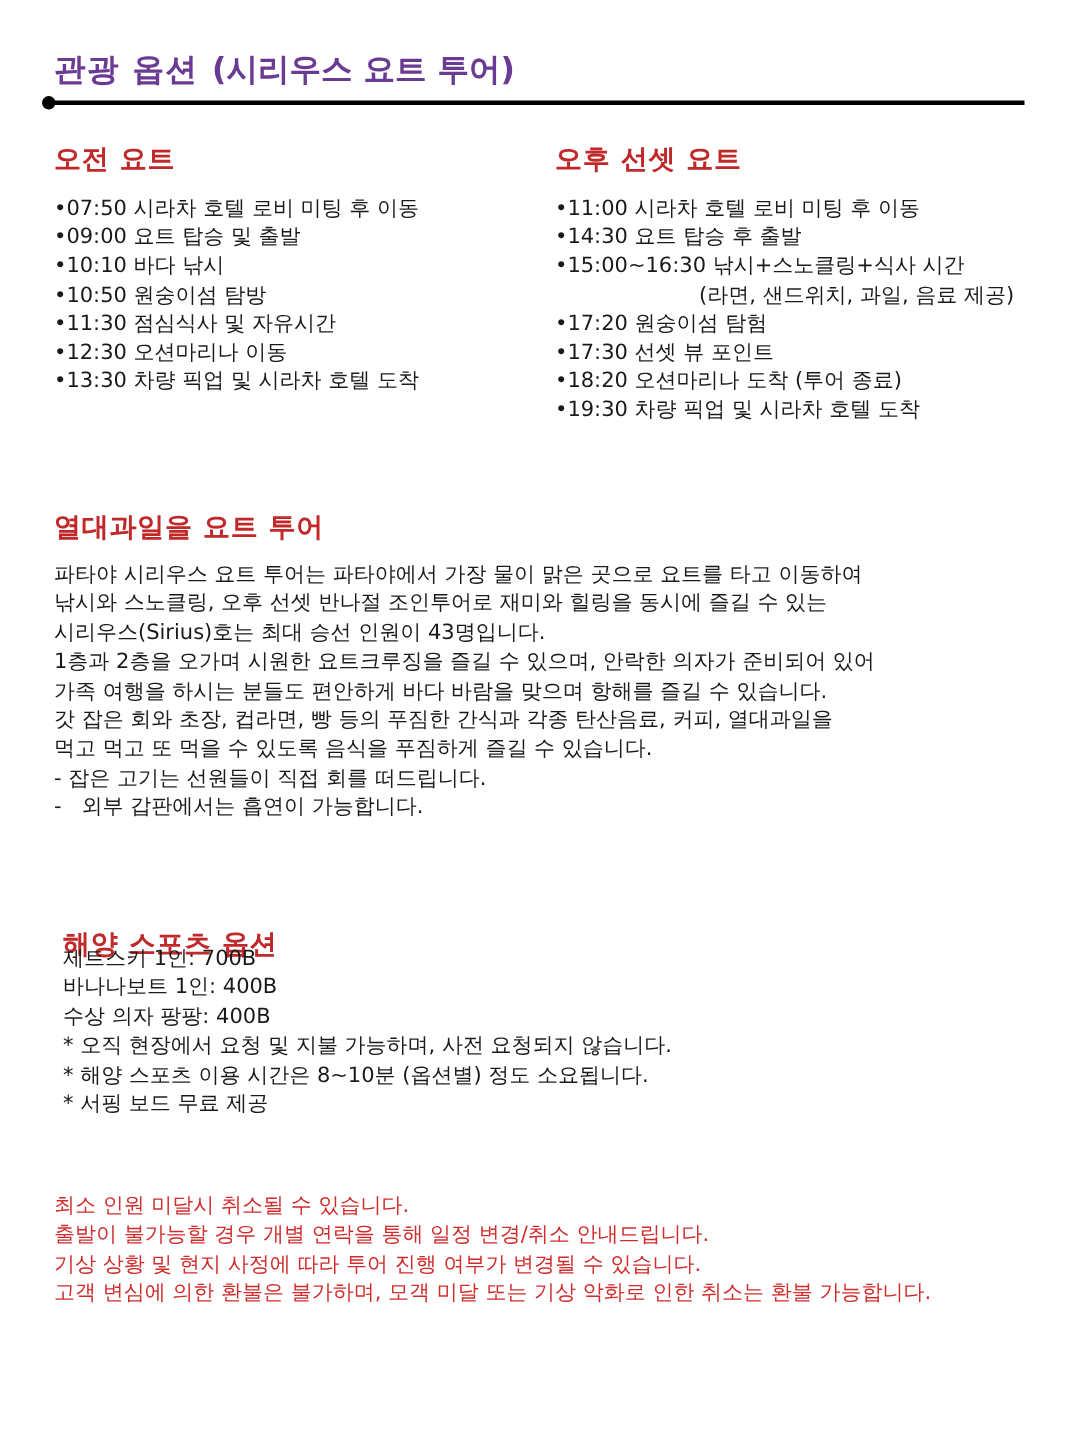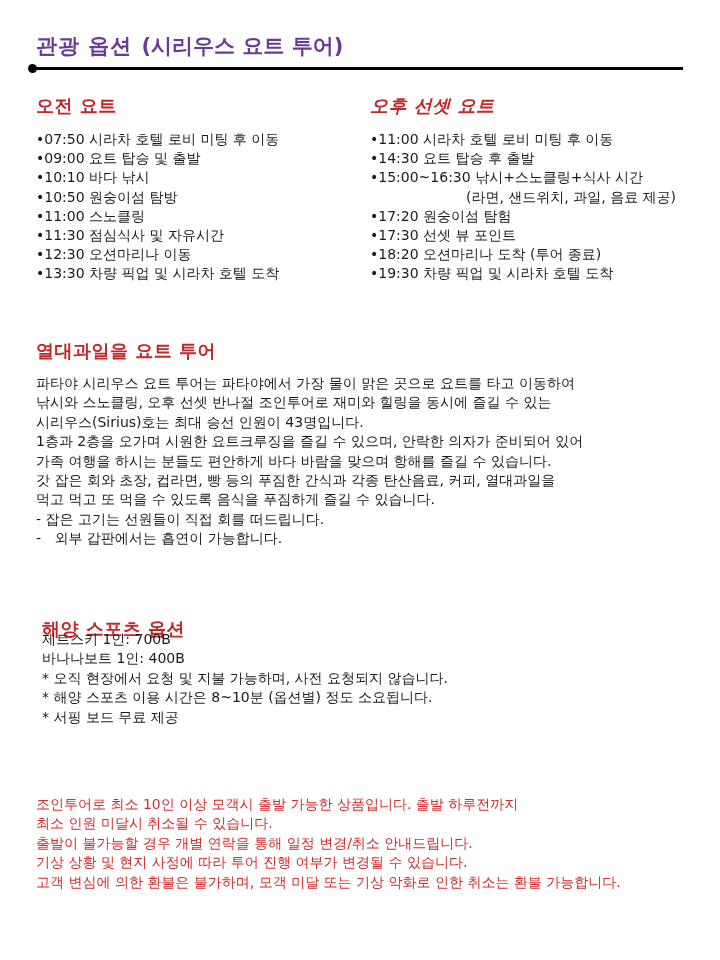--- a/index.html
+++ b/index.html
@@ -97,27 +97,26 @@
 </div>
 <div class="rule-dot"></div>
 <div class="rule"></div>
 
 <div class="section-head" style="left:36px; top:94px;">오전 요트</div>
 <ul class="list" style="left:36px; top:130px;">
   <li>•07:50 시라차 호텔 로비 미팅 후 이동</li>
   <li>•09:00 요트 탑승 및 출발</li>
   <li>•10:10 바다 낚시</li>
   <li>•10:50 원숭이섬 탐방</li>
-  <li>•11:00 스노클링</li>
   <li>•11:30 점심식사 및 자유시간</li>
   <li>•12:30 오션마리나 이동</li>
   <li>•13:30 차량 픽업 및 시라차 호텔 도착</li>
 </ul>
 
-<div class="section-head" style="left:370px; top:94px;font-style:italic;">오후 선셋 요트</div>
+<div class="section-head" style="left:370px; top:94px;">오후 선셋 요트</div>
 <ul class="list" style="left:370px; top:130px;">
   <li>•11:00 시라차 호텔 로비 미팅 후 이동</li>
   <li>•14:30 요트 탑승 후 출발</li>
   <li>•15:00~16:30 낚시+스노클링+식사 시간</li>
   <li class="indent">(라면, 샌드위치, 과일, 음료 제공)</li>
   <li>•17:20 원숭이섬 탐험</li>
   <li>•17:30 선셋 뷰 포인트</li>
   <li>•18:20 오션마리나 도착 (투어 종료)</li>
   <li>•19:30 차량 픽업 및 시라차 호텔 도착</li>
 </ul>
@@ -132,24 +131,24 @@
   <div>갓 잡은 회와 초장, 컵라면, 빵 등의 푸짐한 간식과 각종 탄산음료, 커피, 열대과일을</div>
   <div>먹고 먹고 또 먹을 수 있도록 음식을 푸짐하게 즐길 수 있습니다.</div>
   <div>- 잡은 고기는 선원들이 직접 회를 떠드립니다.</div>
   <div style="white-space:pre;">-   외부 갑판에서는 흡연이 가능합니다.</div>
 </div>
 
 <div class="section-head" style="left:42px; top:594px;margin-top:23px;">해양 스포츠 옵션</div>
 <div class="para" style="left:42px; top:630px;">
   <div>제트스키 1인: 700B</div>
   <div>바나나보트 1인: 400B</div>
+  <div>수상 의자 팡팡: 400B</div>
   <div>* 오직 현장에서 요청 및 지불 가능하며, 사전 요청되지 않습니다.</div>
   <div>* 해양 스포츠 이용 시간은 8~10분 (옵션별) 정도 소요됩니다.</div>
   <div>* 서핑 보드 무료 제공</div>
 </div>
 
 <div class="notice">
-  <div>조인투어로 최소 10인 이상 모객시 출발 가능한 상품입니다. 출발 하루전까지</div>
   <div>최소 인원 미달시 취소될 수 있습니다.</div>
   <div>출발이 불가능할 경우 개별 연락을 통해 일정 변경/취소 안내드립니다.</div>
   <div>기상 상황 및 현지 사정에 따라 투어 진행 여부가 변경될 수 있습니다.</div>
   <div>고객 변심에 의한 환불은 불가하며, 모객 미달 또는 기상 악화로 인한 취소는 환불 가능합니다.</div>
 </div>
 
 </body></html>

